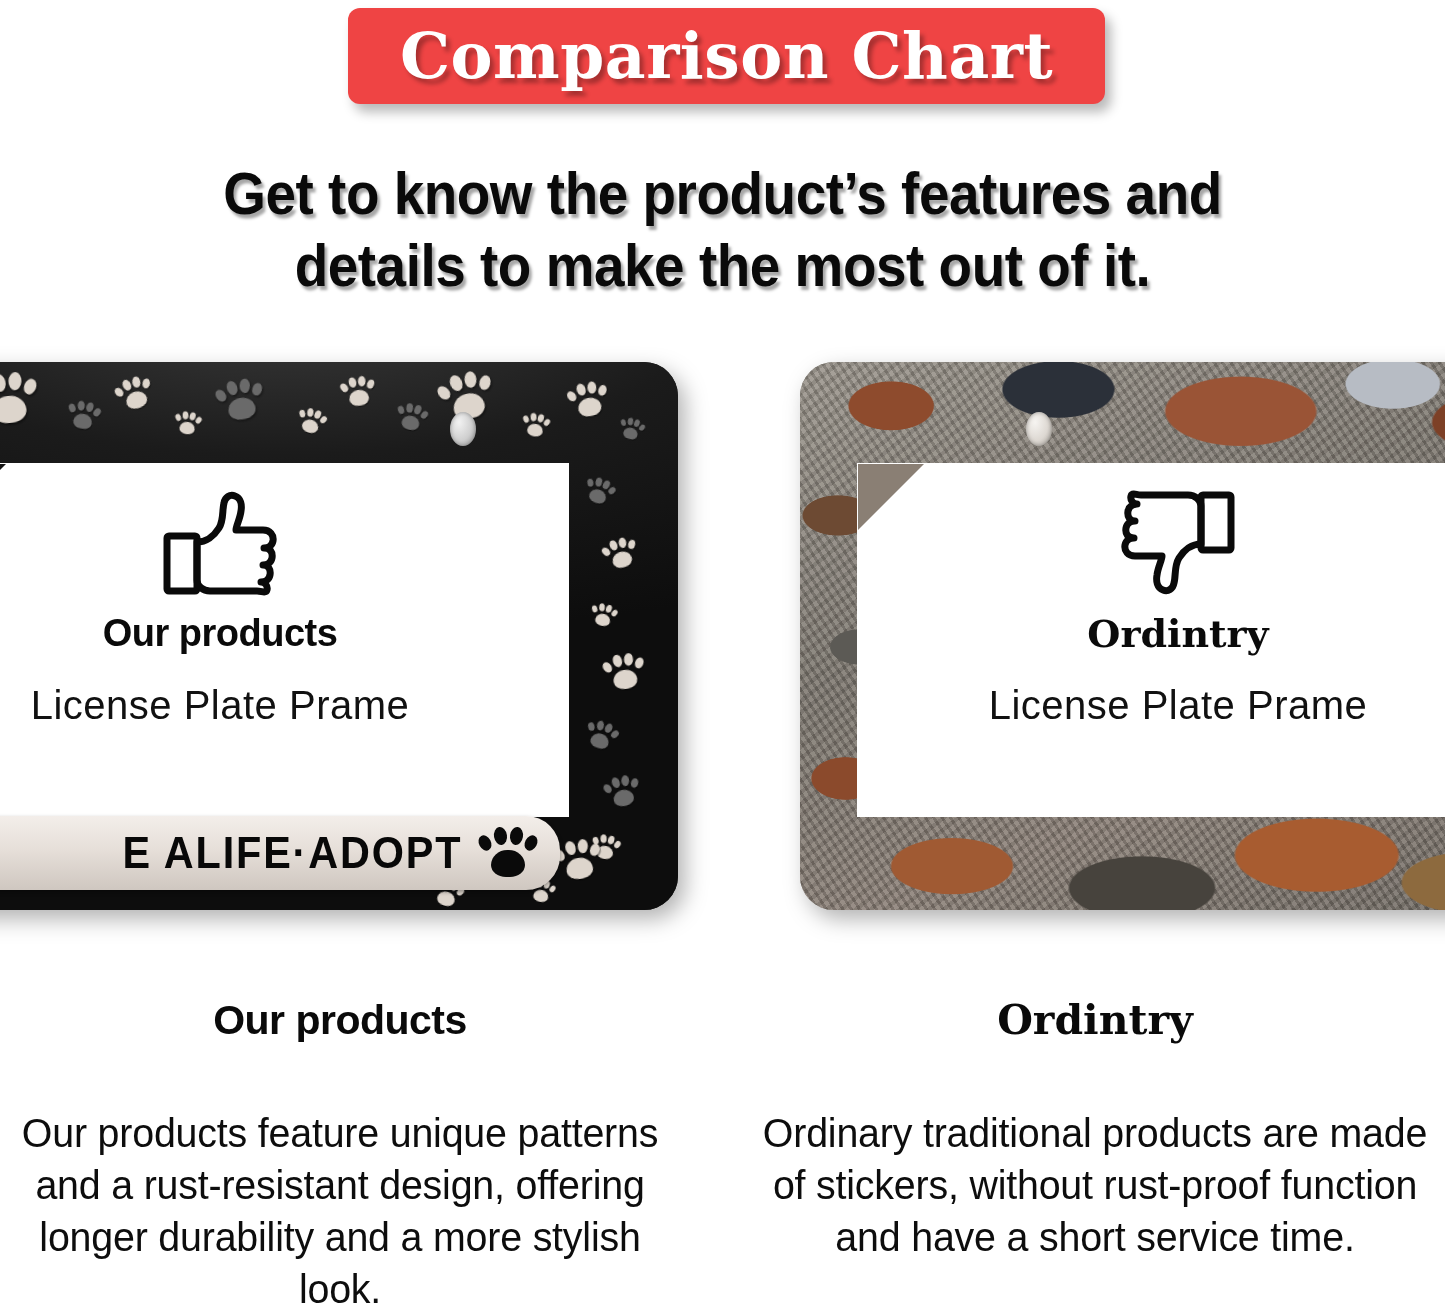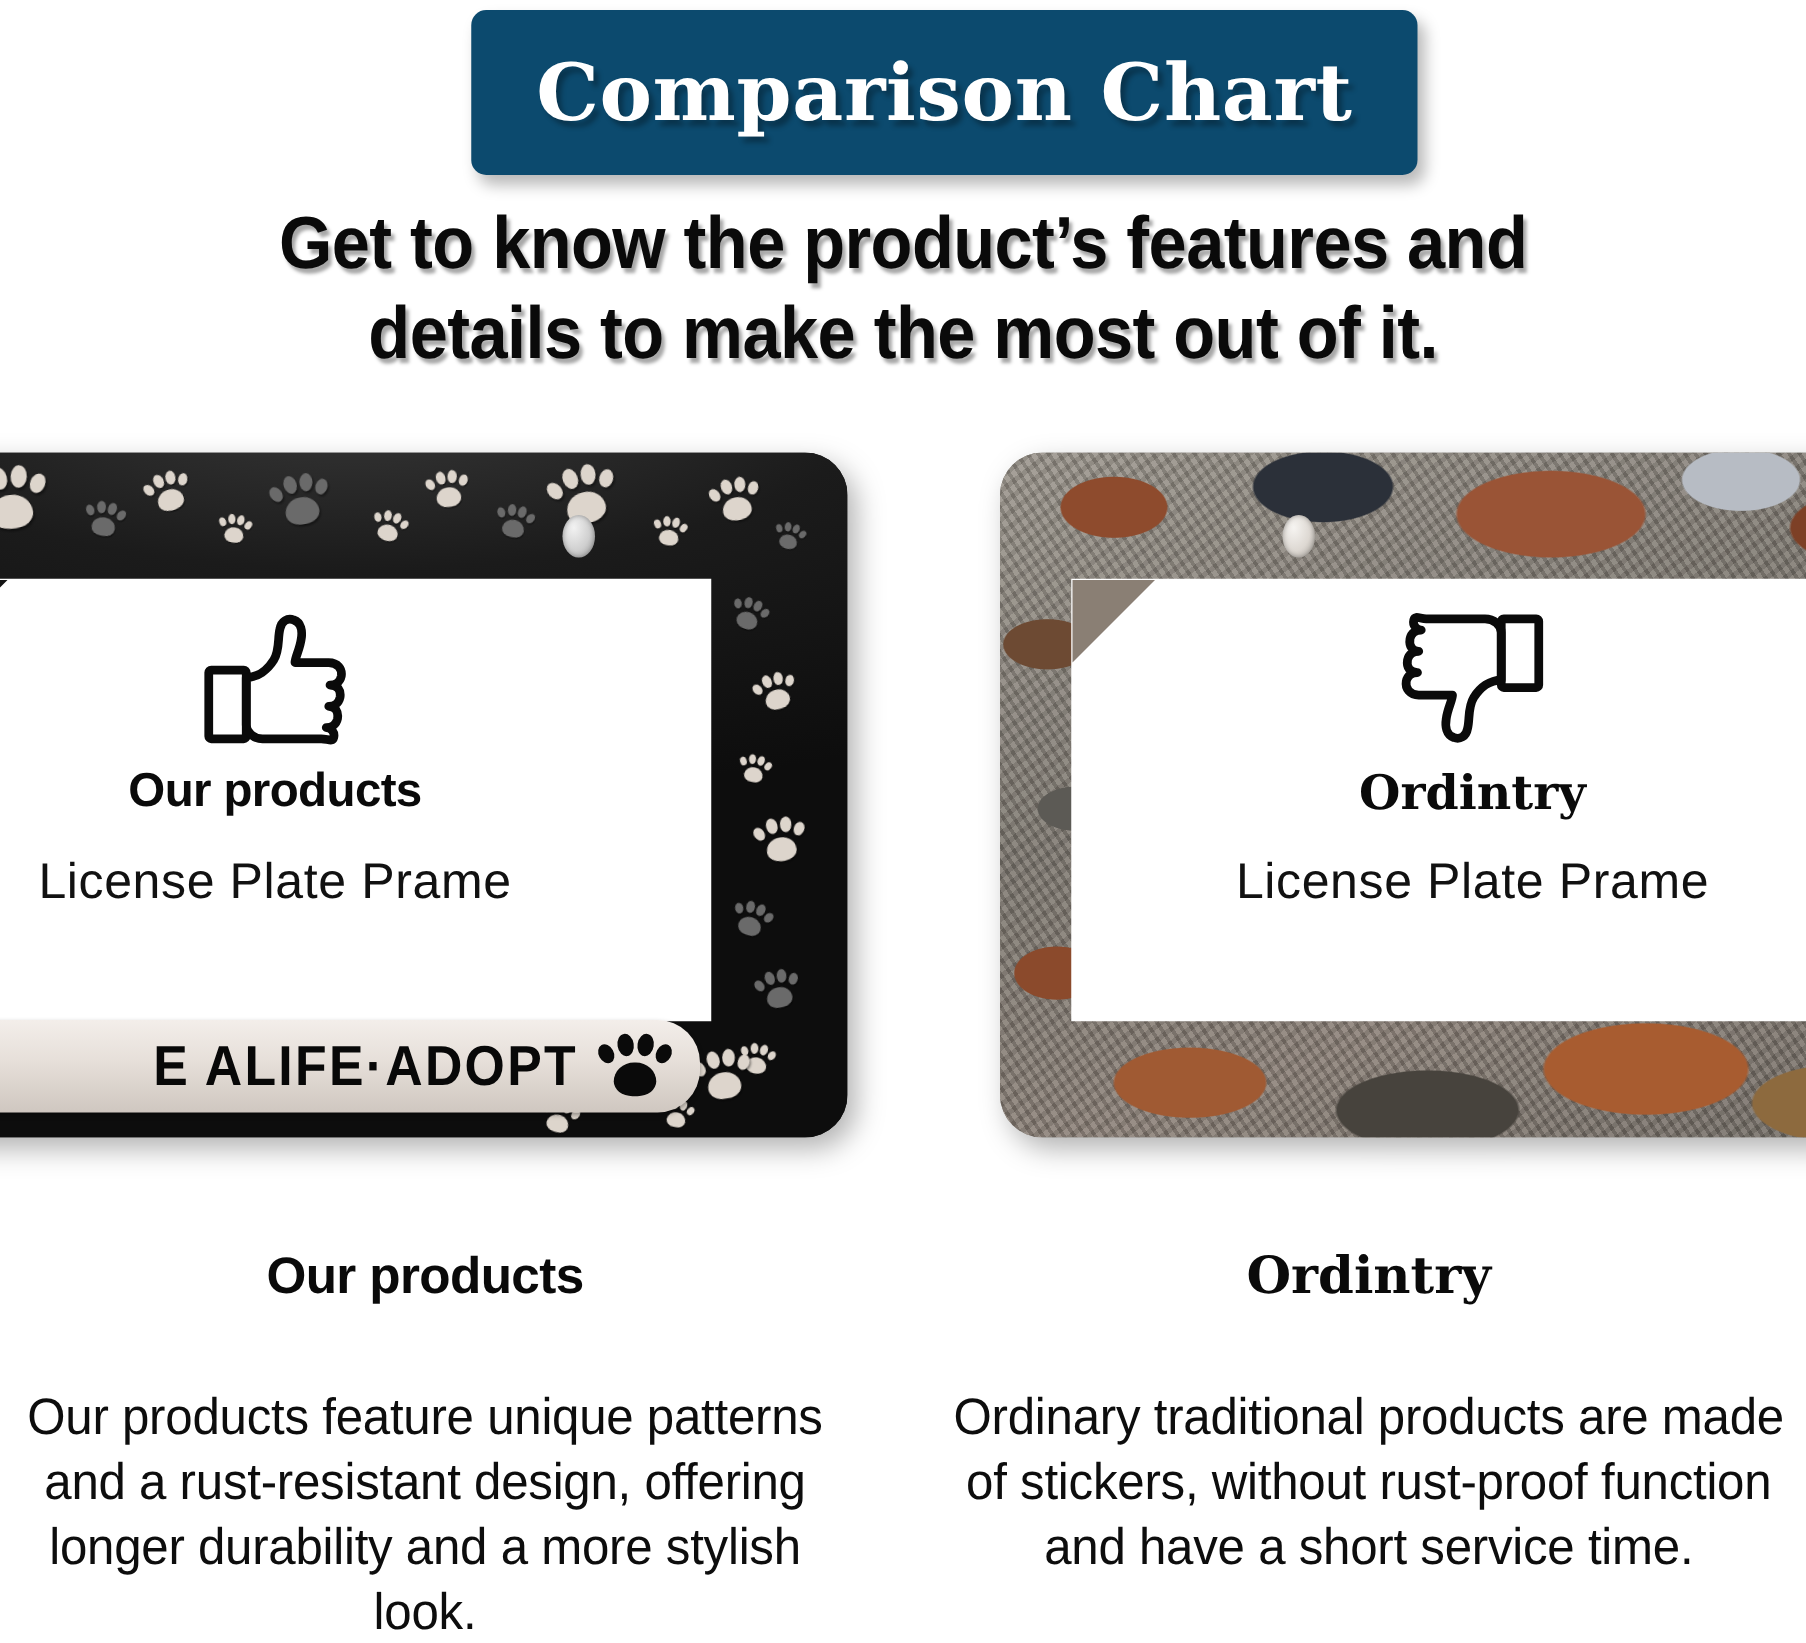--- a/index.html
+++ b/index.html
@@ -15,28 +15,27 @@
     font-family: "Liberation Sans", sans-serif;
     -webkit-font-smoothing: antialiased;
   }
 
   
   #title-banner {
     position: absolute;
     left: 348px;
     top: 8px;
     width: 757px;
-    height: 132px;
-    background: #0c4a6e;
+    height: 96px;
+    background: #ef4444;
     border-radius: 12px;
     box-shadow: 6px 8px 12px rgba(0,0,0,0.28);
     display: flex;
     align-items: center;
     justify-content: center;
-    margin-left: 29px;
   }
   #title-banner .title-text {
     color: #ffffff;
     font-family: "DejaVu Serif", "Liberation Serif", serif;
     font-weight: bold;
     font-size: 63px;
     letter-spacing: 0.5px;
     line-height: 1;
     text-shadow: 4px 5px 4px rgba(0,0,0,0.30);
     white-space: nowrap;

